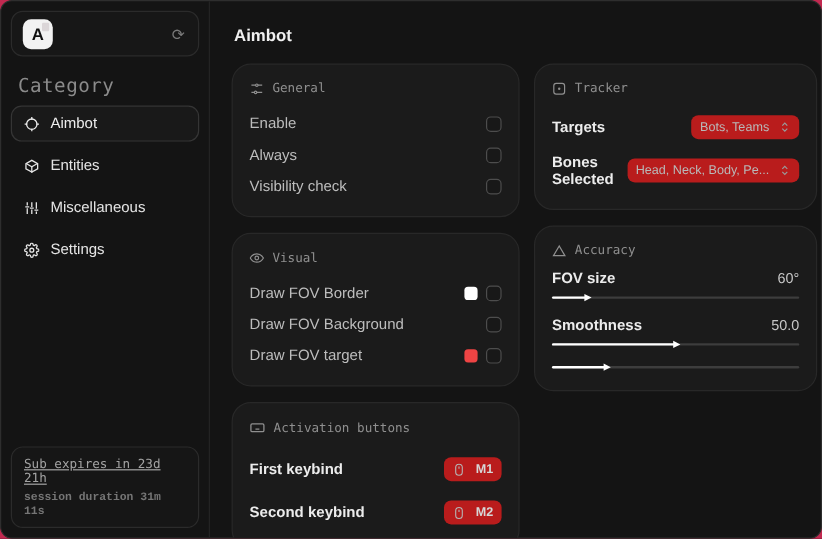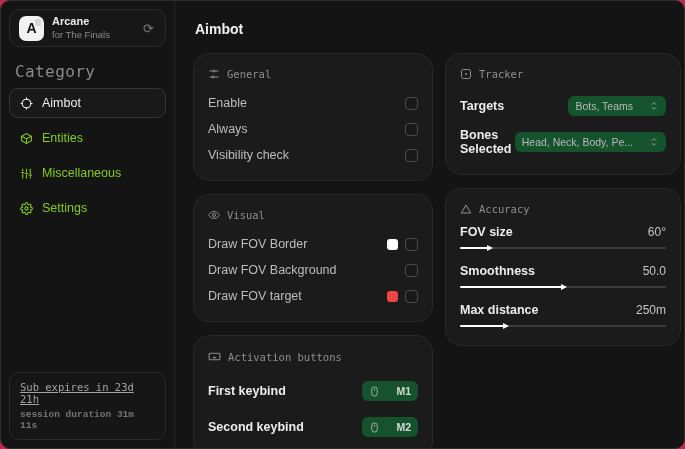--- a/index.html
+++ b/index.html
@@ -39,21 +39,21 @@
     cursor:pointer; background:none; border:none; padding:2px;
   }
   .category {
     margin:15px 6px 7px; font-family:"DejaVu Sans Mono", monospace;
     font-size:16px; color:#8b8b8b; letter-spacing:.4px;
   }
   .nav { display:flex; flex-direction:column; gap:5px; }
   .nav-item {
     display:flex; align-items:center; gap:9px;
     padding:7px 10px; border-radius:9px; border:1px solid transparent;
-    color:#84cc16; font-size:12.5px; cursor:pointer;
+    color:#e5e5e5; font-size:12.5px; cursor:pointer;
   }
   .nav-item.selected { border-color:#353535; background:#191919; color:#ededed; }
   .nav-item svg { flex:none; }
   .spacer { flex:1; }
   .sub-card {
     border:1px solid #2b2b2b; background:#161616;
     border-radius:10px; padding:8px 10px;
   }
   .sub-line1 { font-family:"DejaVu Sans Mono", monospace; font-size:10.5px; color:#a3a3a3;text-decoration:underline; }
   .sub-line2 { font-family:Liberation Mono, monospace; font-size:9.5px; color:#757575; margin-top:4px; font-weight:bold; }
@@ -81,22 +81,22 @@
   .row-label.strong { color:#ececec; font-weight:bold; }
 
   .checkbox {
     width:13px; height:13px; border:1.5px solid #4d4d4d; border-radius:4px;
     background:#181818; cursor:pointer; flex:none;
   }
   .right-group { display:flex; align-items:center; gap:7px; }
   .swatch { width:11px; height:11px; border-radius:3px; cursor:pointer; flex:none; }
 
   .chip {
-    display:flex; align-items:center; gap:16px;
-    background:#14532d; border-radius:6px; padding:4px 7px;
+    display:flex; align-items:center; gap:8px;
+    background:#b91c1c; border-radius:6px; padding:4px 7px;
     cursor:pointer;
   }
   .chip .chip-text { color:#b9b9b9; font-size:10.5px; white-space:nowrap; }
   .chip.keybind .chip-text { color:#d6d6d6; font-weight:bold; }
   .chip svg { flex:none; }
   .chip-clip { max-width:112px; overflow:hidden; }
 
   .acc-block { margin:2px 0 13px; }
   .acc-head { display:flex; justify-content:space-between; align-items:baseline; }
   .acc-value { color:#c6c6c6; font-size:12px; }
@@ -112,24 +112,20 @@
 <body>
 
 <div class="window">
 
   <aside class="sidebar">
 
     <div class="app-card">
       <div class="logo">
         <span>A</span>
         <span class="logo-mark"></span>
-      </div>
-      <div>
-        <div class="app-title">Arcane</div>
-        <div class="app-sub">for The Finals</div>
       </div>
       <button class="sync-btn">⟳</button>
     </div>
 
     <div class="category">Category</div>
 
     <nav class="nav">
       <div class="nav-item selected">
         <svg width="13" height="13" viewBox="0 0 24 24" fill="none" stroke="currentColor" stroke-width="2">
             <circle cx="12" cy="12" r="8"></circle>
@@ -333,24 +329,20 @@
             </div>
             <div class="slider">
               <span class="track"></span>
               <span class="fill" style="width: 50%;">
                   <span class="thumb"></span>
                 </span>
             </div>
           </div>
 
           <div class="acc-block" style="margin-bottom:4px;">
-            <div class="acc-head">
-              <span class="row-label strong">Max distance</span>
-              <span class="acc-value">250m</span>
-            </div>
             <div class="slider">
               <span class="track"></span>
               <span class="fill" style="width: 22%;">
                   <span class="thumb"></span>
                 </span>
             </div>
           </div>
         </section>
       </div>
     </div>

